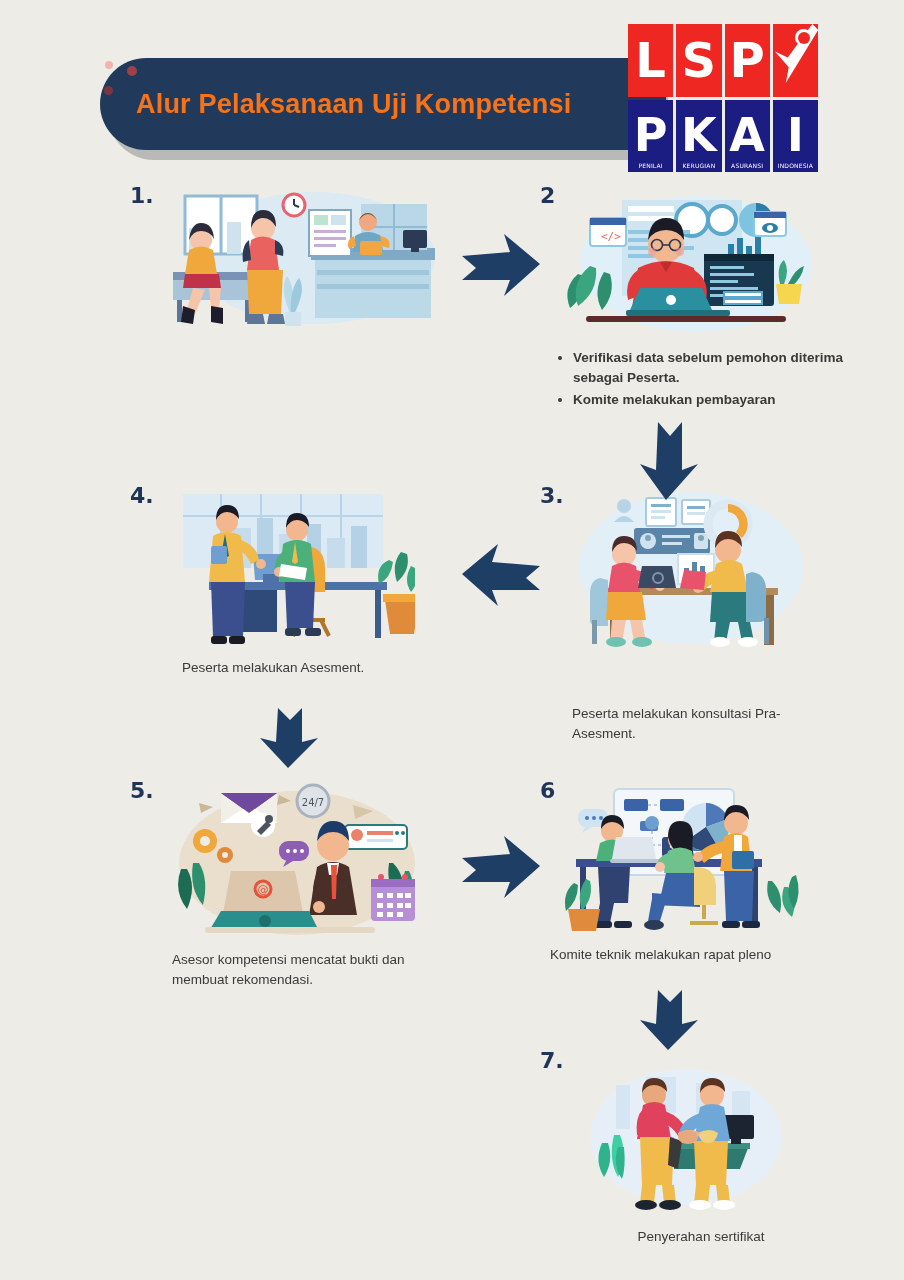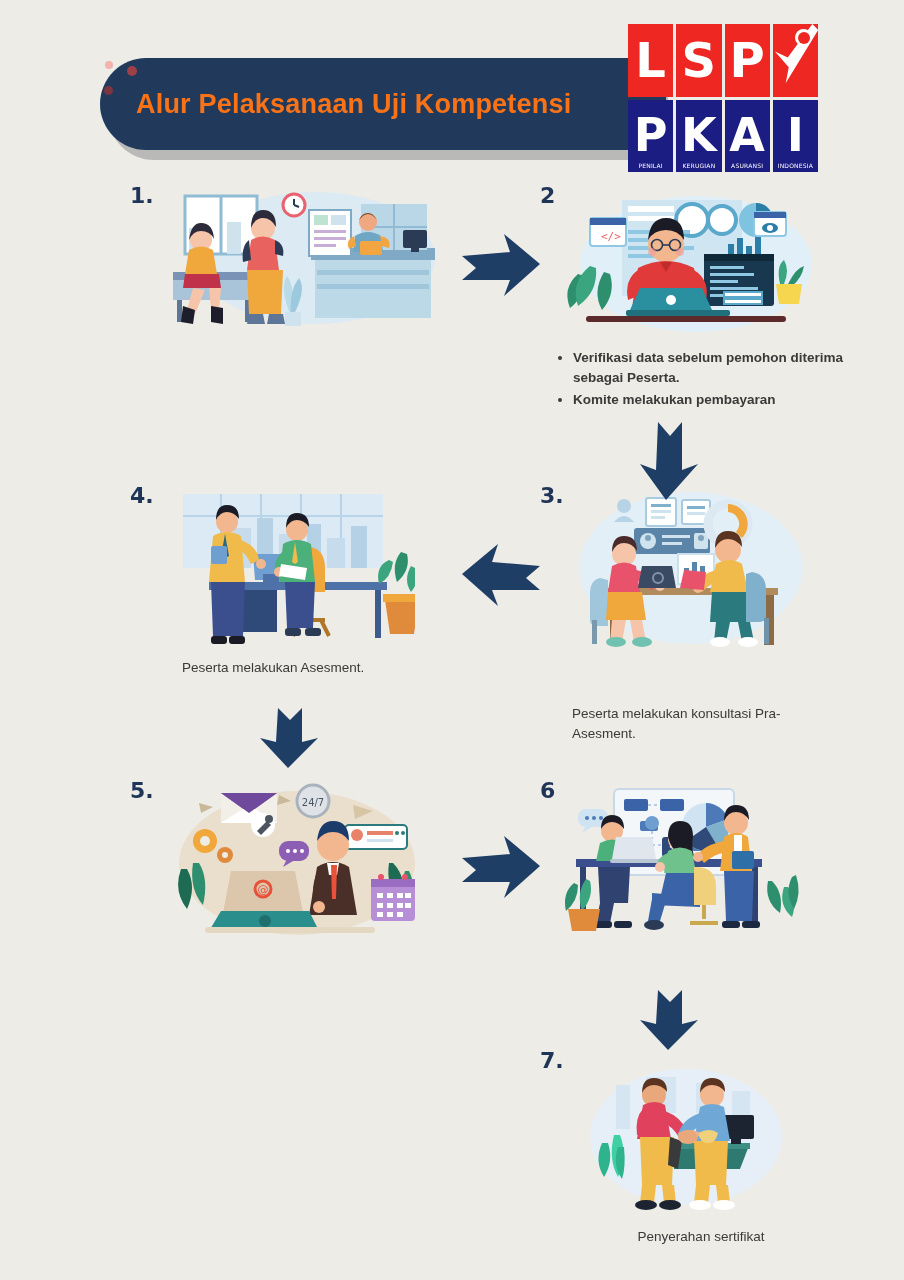--- a/index.html
+++ b/index.html
@@ -583,20 +583,23 @@
       <circle cx="144" cy="124" r="6" fill="#f3b78f"></circle>
 
       <path d="M56 88 l64 0 l8 42 h-80Z" fill="#dcc6ac"></path>
       <circle cx="88" cy="106" r="8" fill="none" stroke="#e8523a" stroke-width="3"></circle>
       <text x="88" y="110" font-size="11" fill="#e8523a" text-anchor="middle" font-family="DejaVu Sans, sans-serif">@</text>
       <path d="M46 128 l88 0 l10 20 h-110Z" fill="#2a8f8c"></path>
       <circle cx="90" cy="138" r="6" fill="#1f6f6c"></circle>
       <rect x="30" y="144" width="170" height="6" rx="3" fill="#e5d8c2"></rect>
     </svg>
   </div>
+  <div class="caption" style="left:42px; top:175px; width:270px;">
+    <span>Asesor kompetensi mencatat bukti dan membuat rekomendasi.</span>
+  </div>
 </div>
 
 <div class="step" id="step6">
   <span class="step-num" style="left:12px; top:3px;">6.</span>
   <div class="illus" style="left:28px; top:8px; width:255px; height:155px;">
     <svg viewBox="0 0 255 155" width="255" height="155">
       <rect width="255" height="155" fill="#eeece7"></rect>
 
       <rect x="58" y="6" width="120" height="86" rx="5" fill="#f4f7fa" stroke="#c9d8e6" stroke-width="2"></rect>
       <rect x="68" y="16" width="24" height="12" rx="2" fill="#3b63a8"></rect>
@@ -665,20 +668,23 @@
       <rect x="186" y="138" width="18" height="7" rx="3" fill="#1b2840"></rect>
 
       <path d="M18 100 q-12 10 -8 28 q12 -10 12 -26Z" fill="#2e8f6e"></path>
       <path d="M30 96 q-10 14 -4 32 q12 -14 8 -30Z" fill="#3aa57f"></path>
       <path d="M12 126 h32 l-4 22 h-24Z" fill="#e08a3c"></path>
       <path d="M216 98 q12 12 8 32 q-16 -12 -12 -32Z" fill="#2e8f6e"></path>
       <path d="M232 104 q10 14 4 30 q-14 -12 -8 -30Z" fill="#3aa57f"></path>
       <path d="M240 92 q6 18 -2 34 q-10 -16 -2 -32Z" fill="#2e8f6e"></path>
     </svg>
   </div>
+  <div class="caption" style="left:22px; top:170px; width:290px;">
+    <span>Komite teknik melakukan rapat pleno</span>
+  </div>
 </div>
 
 <div class="step" id="step7">
   <span class="step-num" style="left:12px; top:3px;">7.</span>
   <div class="illus" style="left:58px; top:20px; width:200px; height:150px;">
     <svg viewBox="0 0 200 150" width="200" height="150">
       <rect width="200" height="150" fill="#eeece7"></rect>
       <ellipse cx="100" cy="72" rx="96" ry="68" fill="#e6eff7"></ellipse>
 
       <rect x="30" y="20" width="14" height="44" fill="#d5e6f2"></rect>

